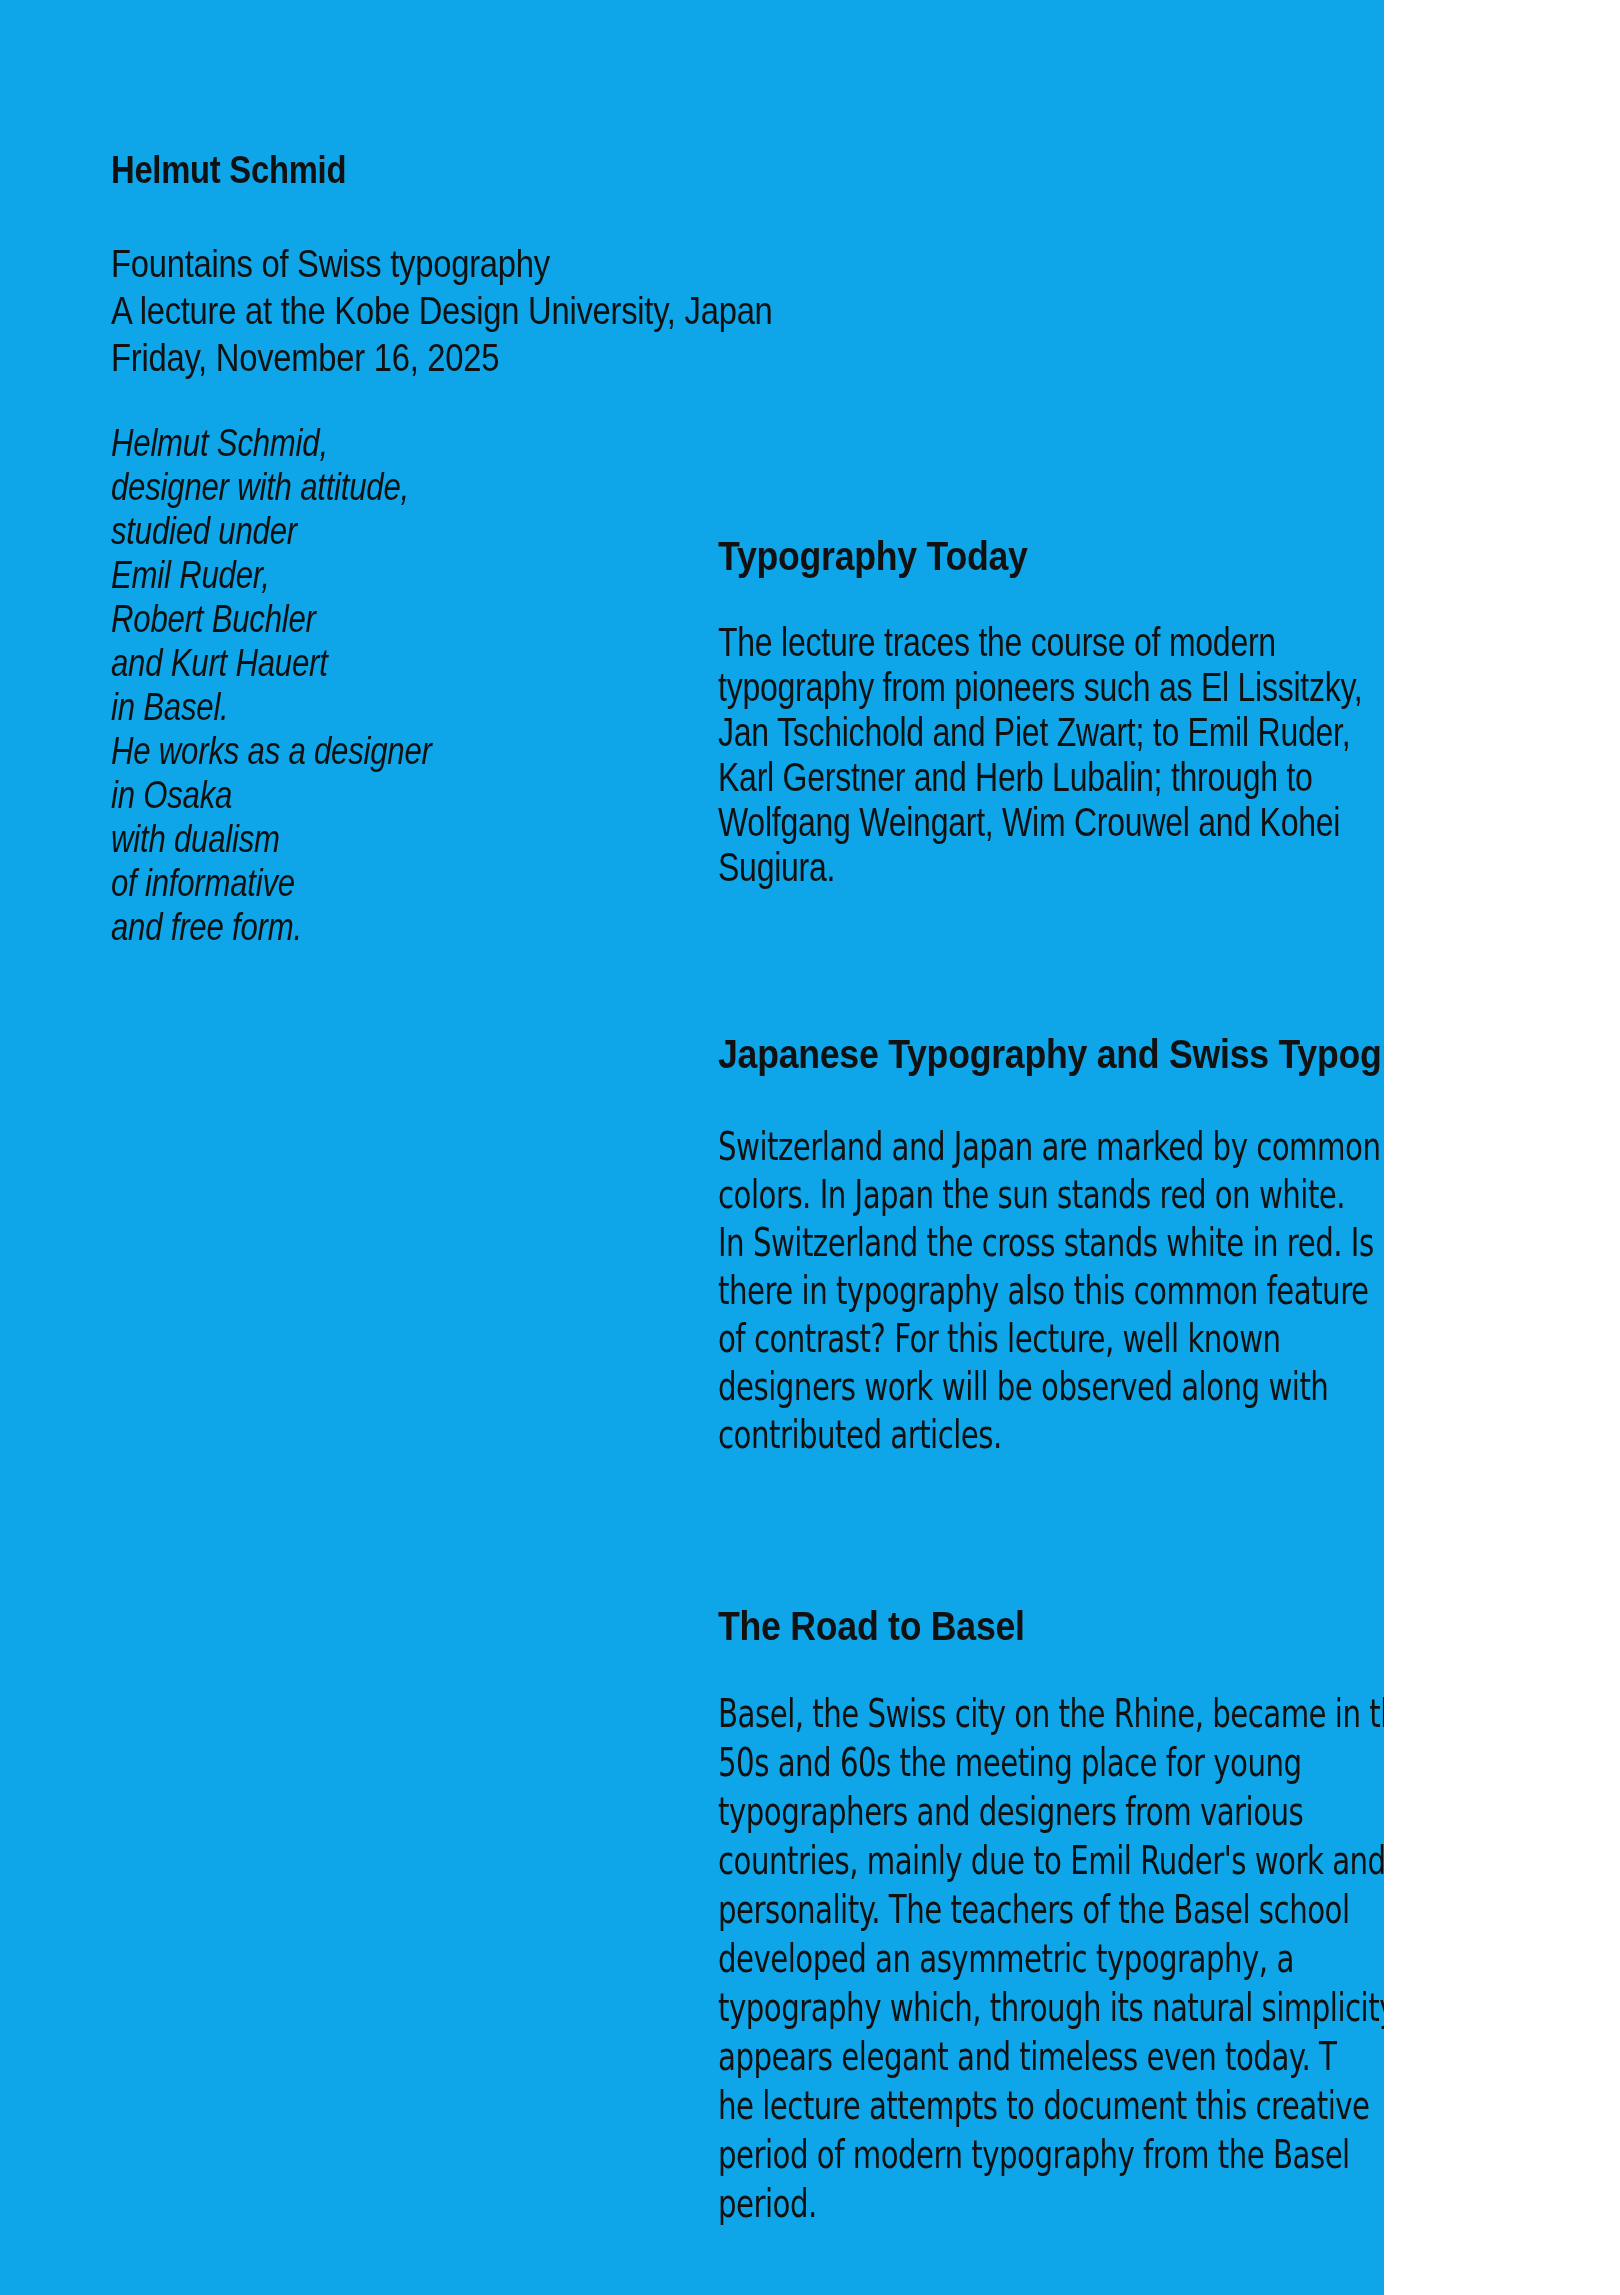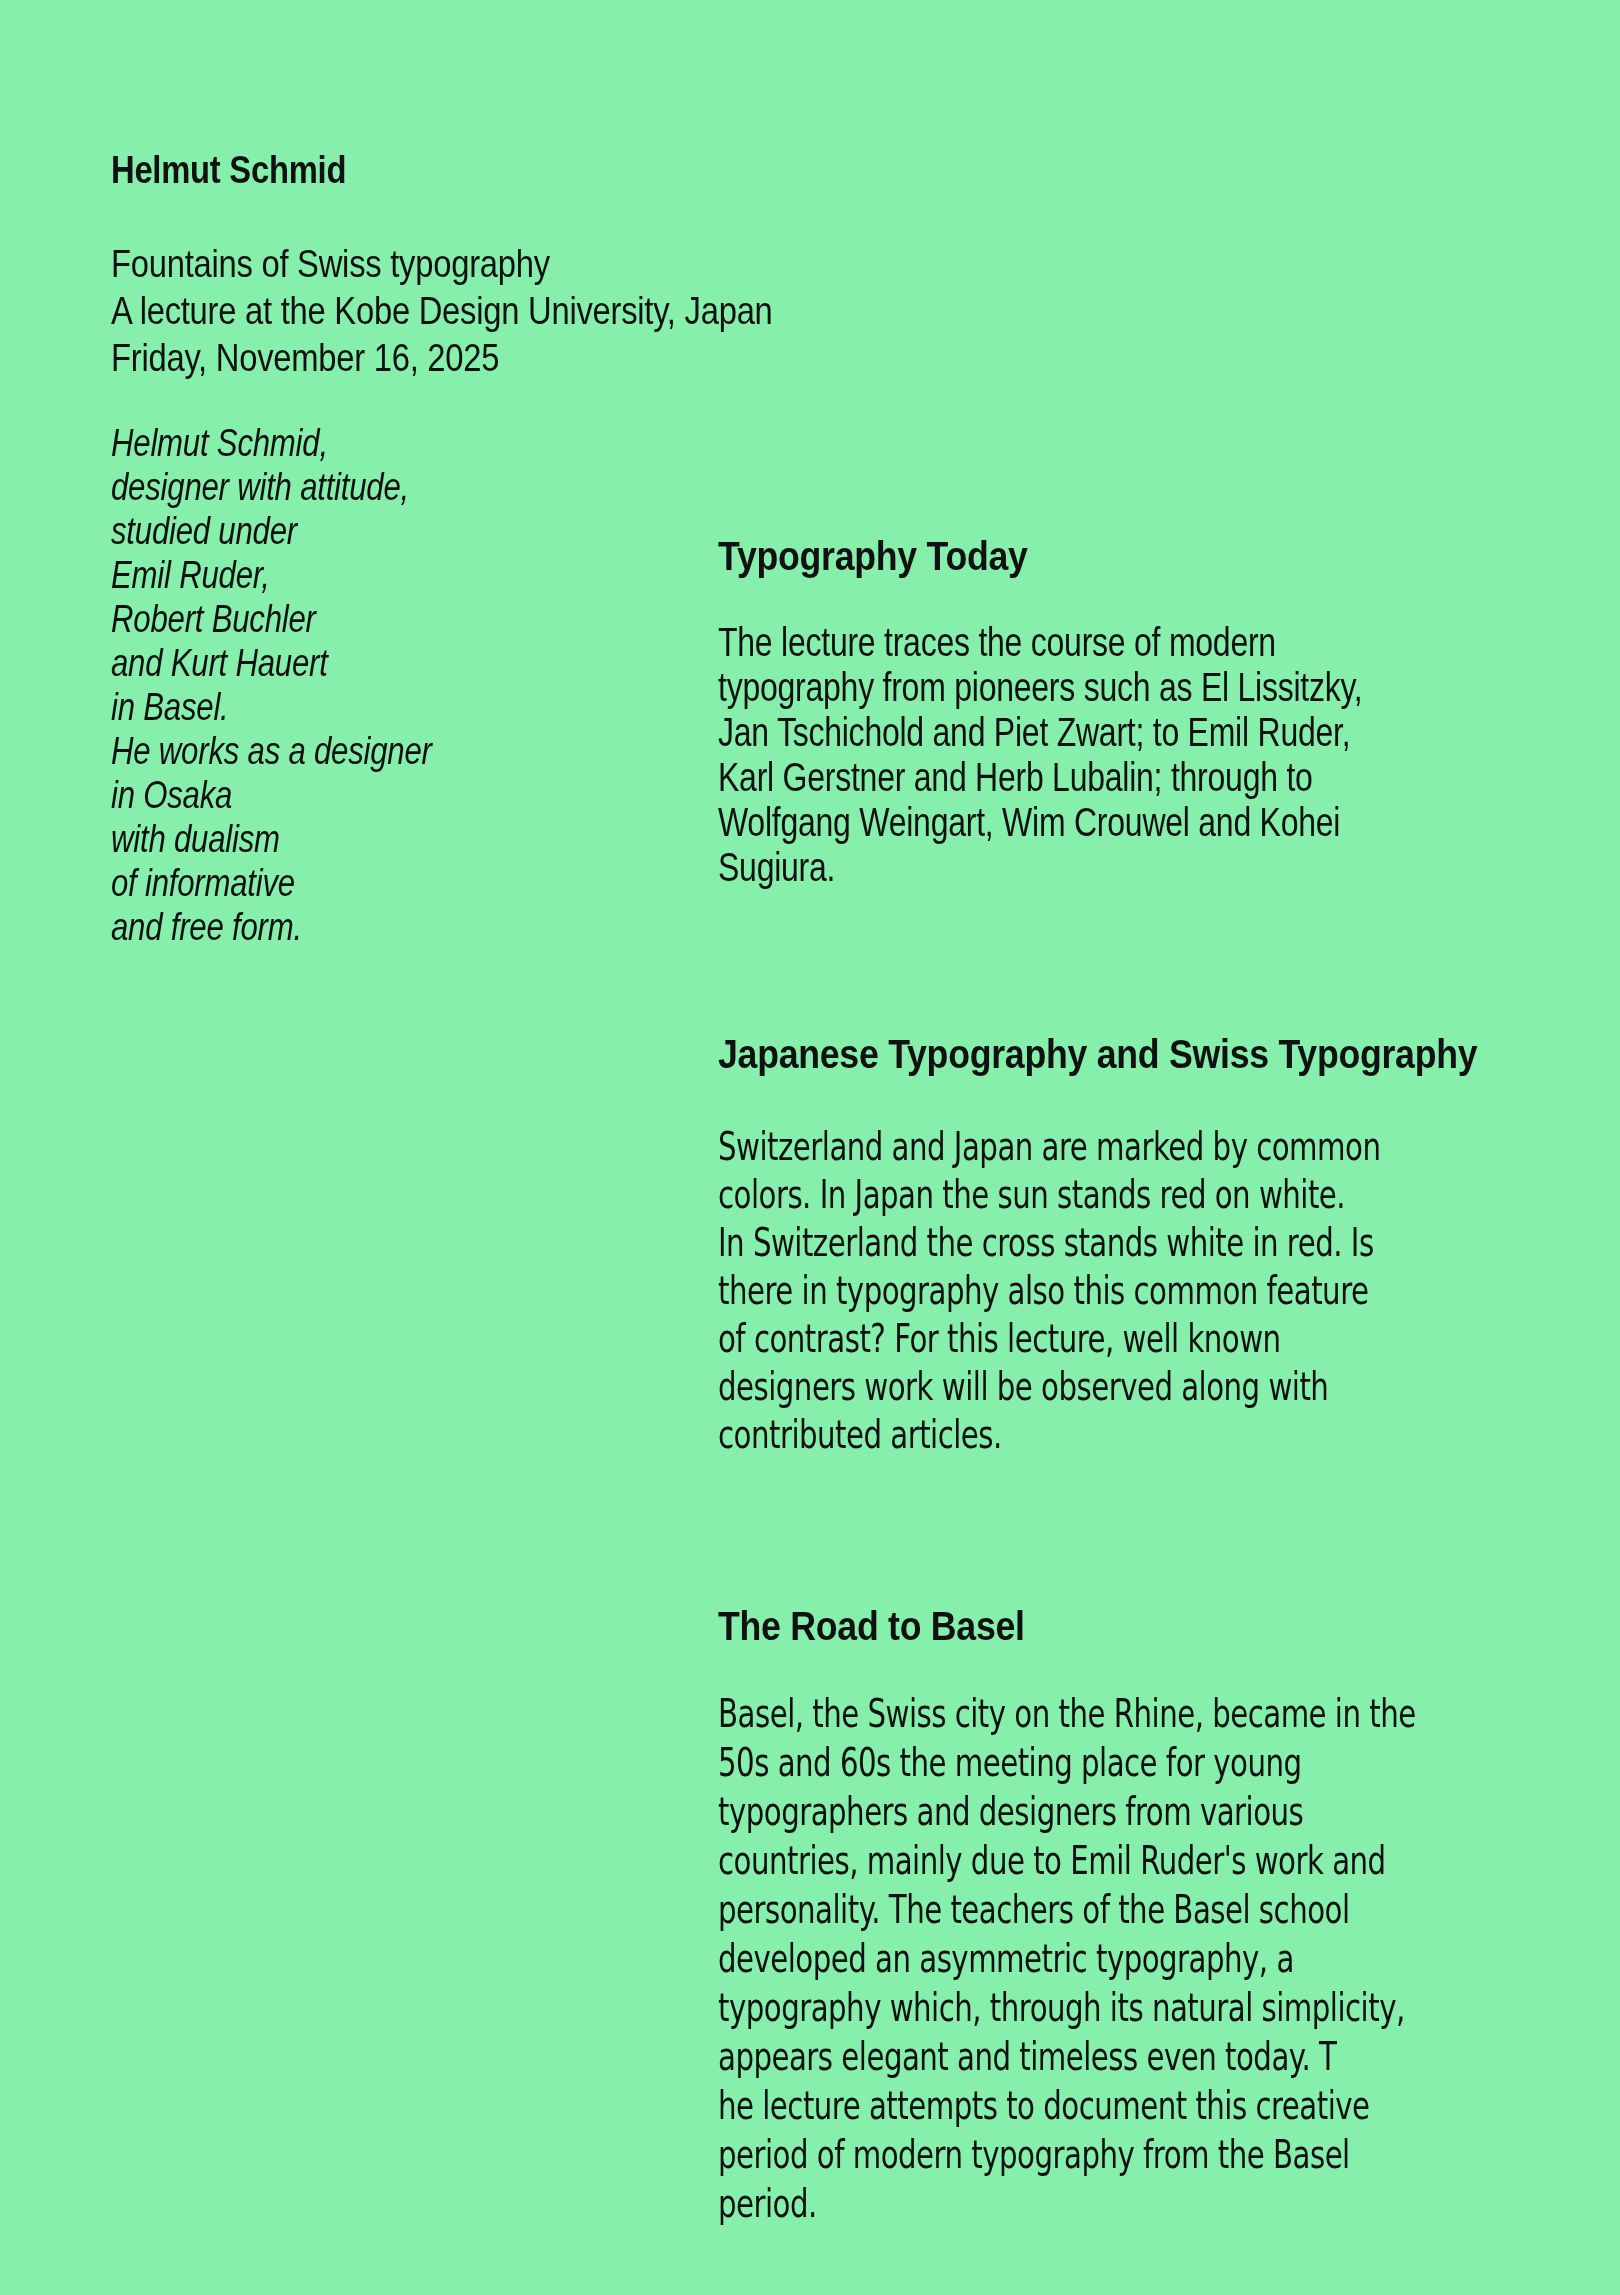--- a/index.html
+++ b/index.html
@@ -1,17 +1,17 @@
 <!DOCTYPE html>
 <html style="font-size:10.8px"><head>
 <meta charset="utf-8">
 <style>
   html,body{margin:0;padding:0;background:#ffffff;}
   .page{
-    position:relative;width:1620px;height:2295px;background:#86efac;color:#111111;
+    position:relative;width:1384px;height:2295px;background:#0ea5e9;color:#111111;
     font-family:"Liberation Sans",sans-serif;overflow:hidden;
   }
   .blk{position:absolute;margin:0;white-space:pre-line;transform-origin:0 0;}
   
   .header{left:111px;top:99px;width:1148px;font-size:39px;line-height:47px;
           letter-spacing:-0.3px;transform:scaleX(0.84);}
   .header .title{font-weight:700;}
   
   .bio{left:111px;top:421px;width:810px;font-size:39px;line-height:44px;
        font-style:italic;letter-spacing:-0.3px;transform:scaleX(0.80);}

